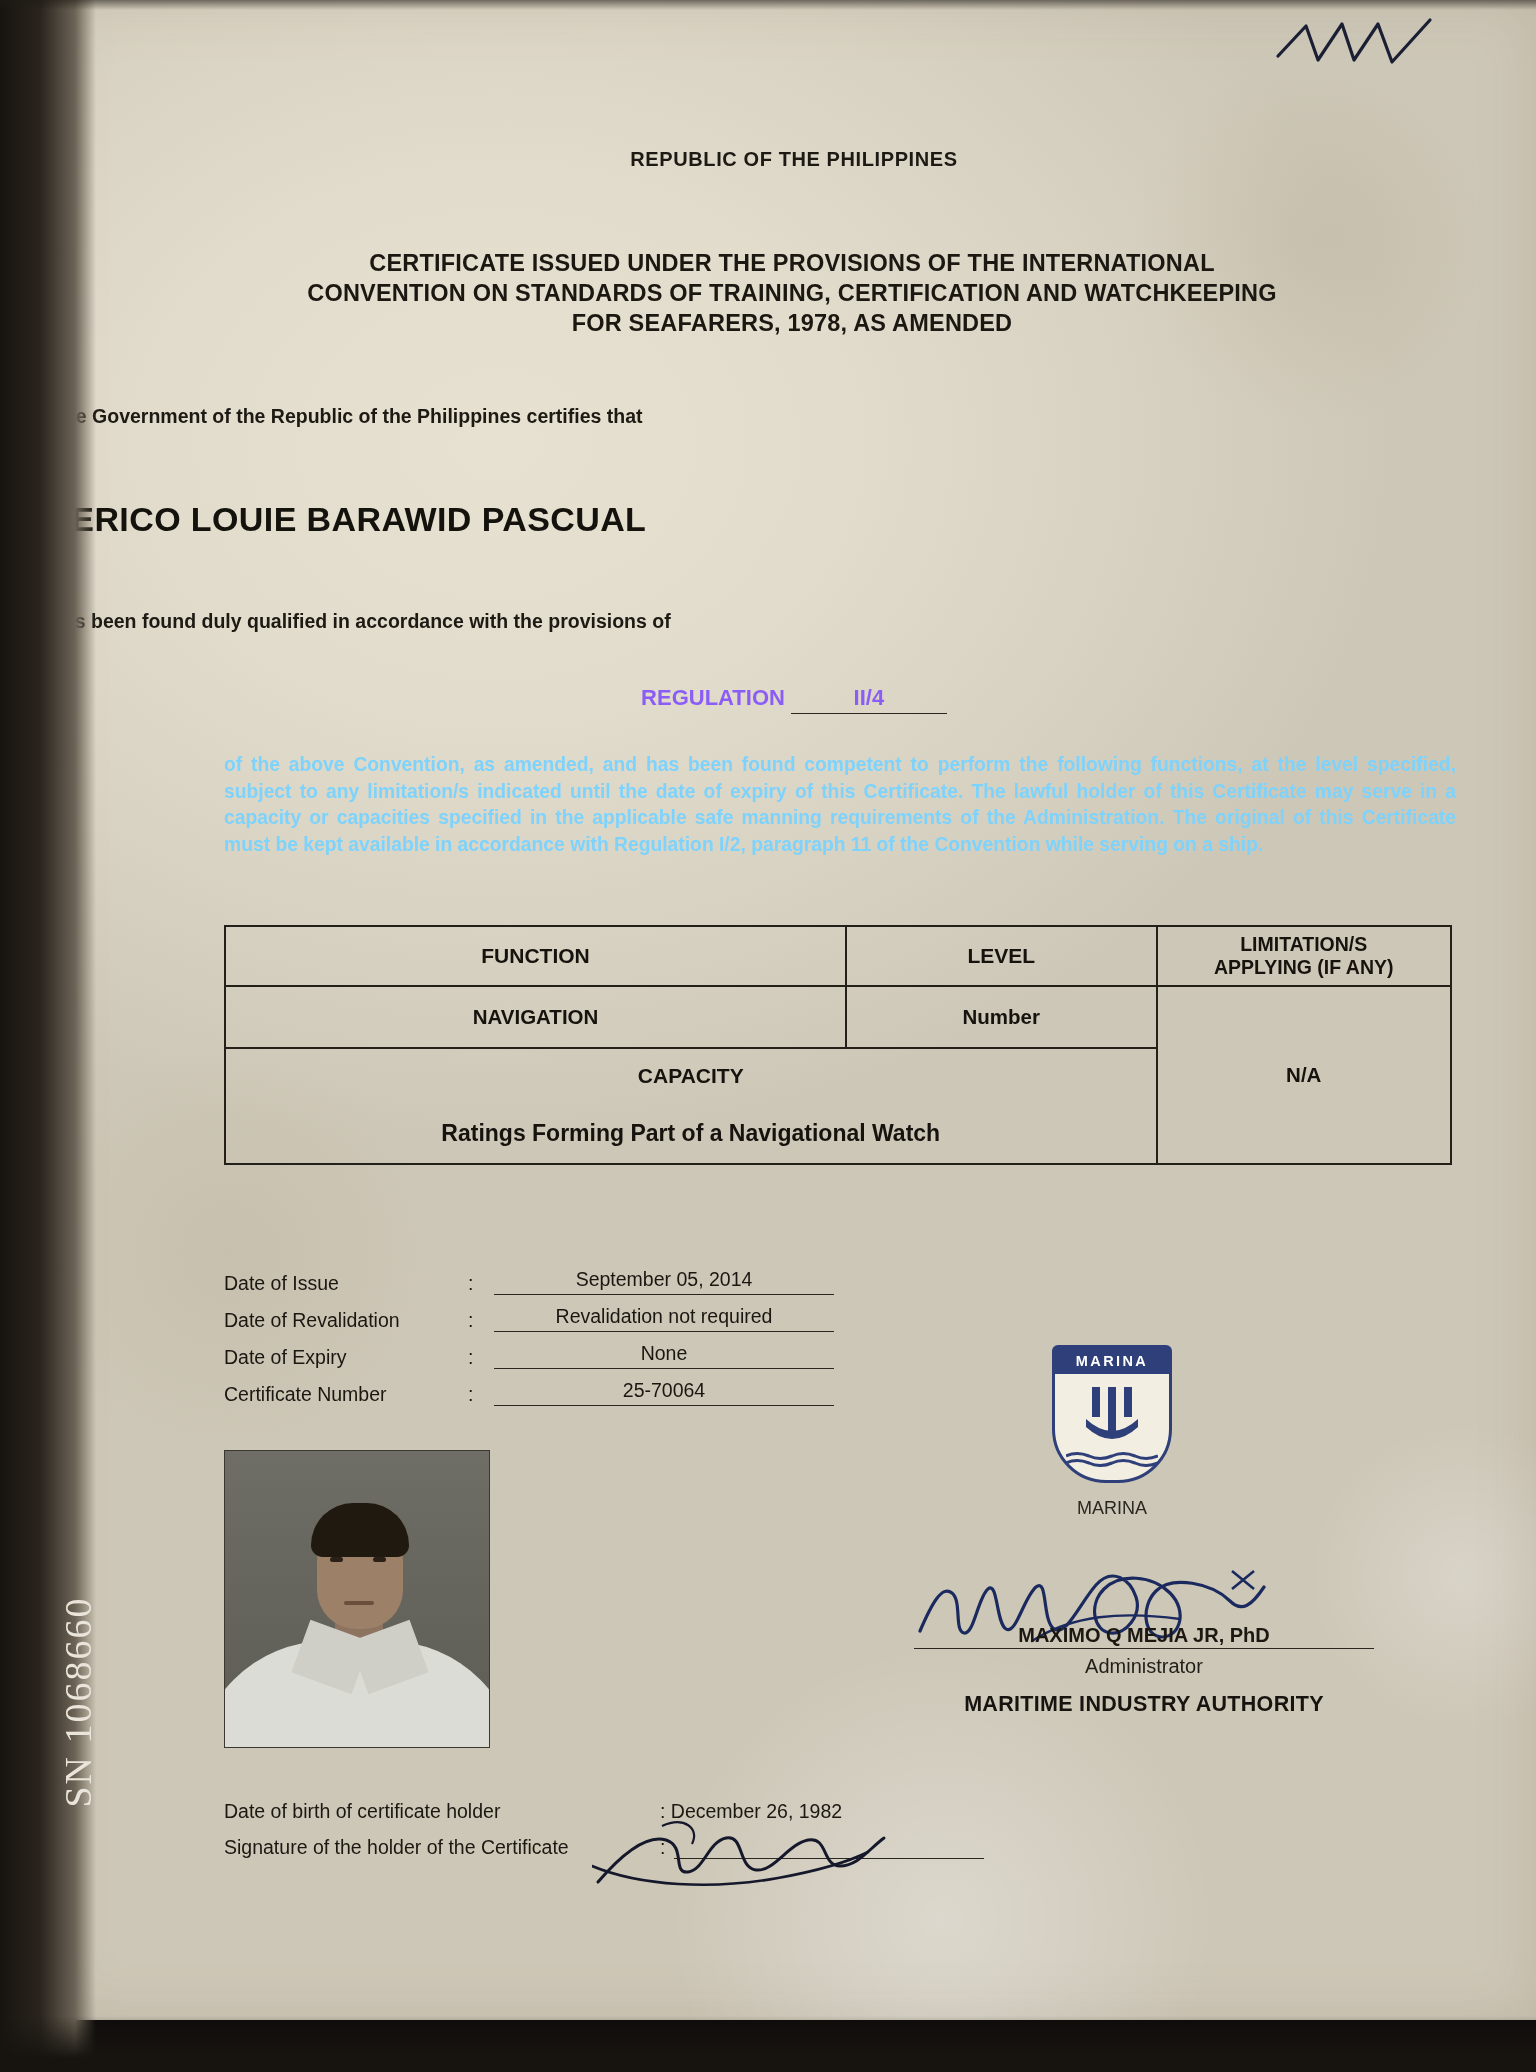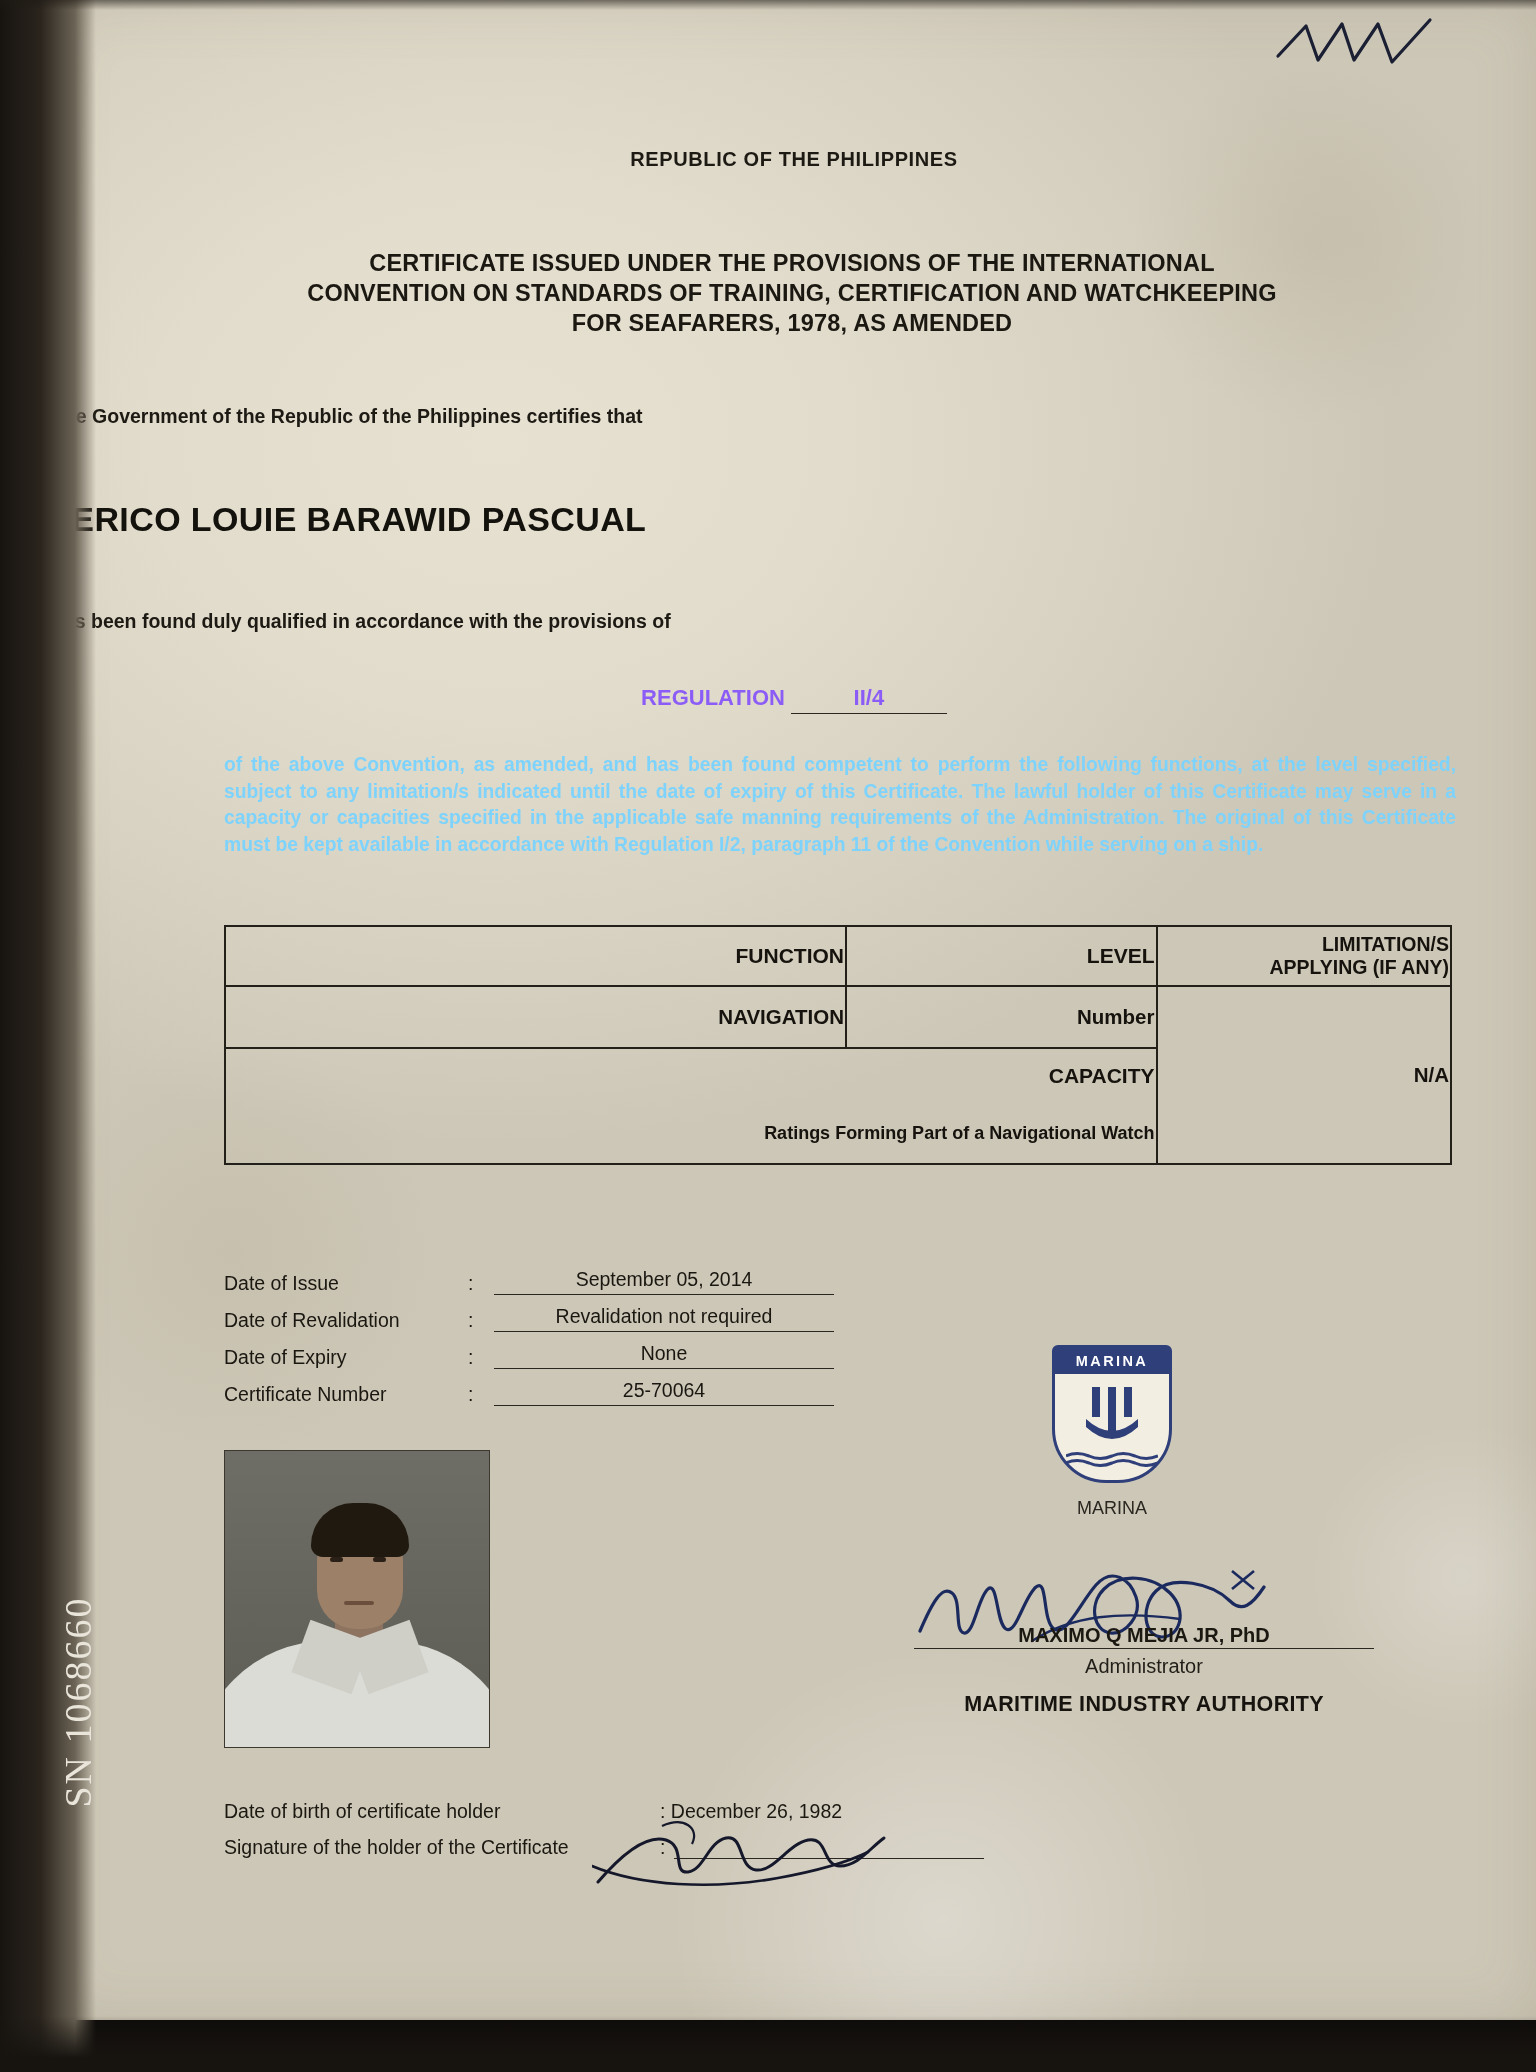--- a/index.html
+++ b/index.html
@@ -156,29 +156,29 @@
   #fn-table {
     position: absolute;
     left: 172px;
     top: 925px;
     width: 1228px;
     border-collapse: collapse;
     color: #16130e;
   }
   #fn-table td {
     border: 2px solid #23201a;
-    text-align: right;
+    text-align: center;
     vertical-align: middle;
     font-weight: bold;
   }
   .th-cell { font-size: 21px; height: 56px; }
   .th-small { font-size: 19.5px; line-height: 23px; }
   .cell-mid { font-size: 20.5px; height: 58px; }
   .cell-cap-label { font-size: 21px; height: 52px; }
-  .cell-cap-value { font-size: 18px; height: 58px; }
+  .cell-cap-value { font-size: 23px; height: 58px; }
 
   
   #dates {
     position: absolute;
     left: 172px;
     top: 1258px;
     width: 620px;
     font-size: 19.5px;
     color: #1a1711;
   }

